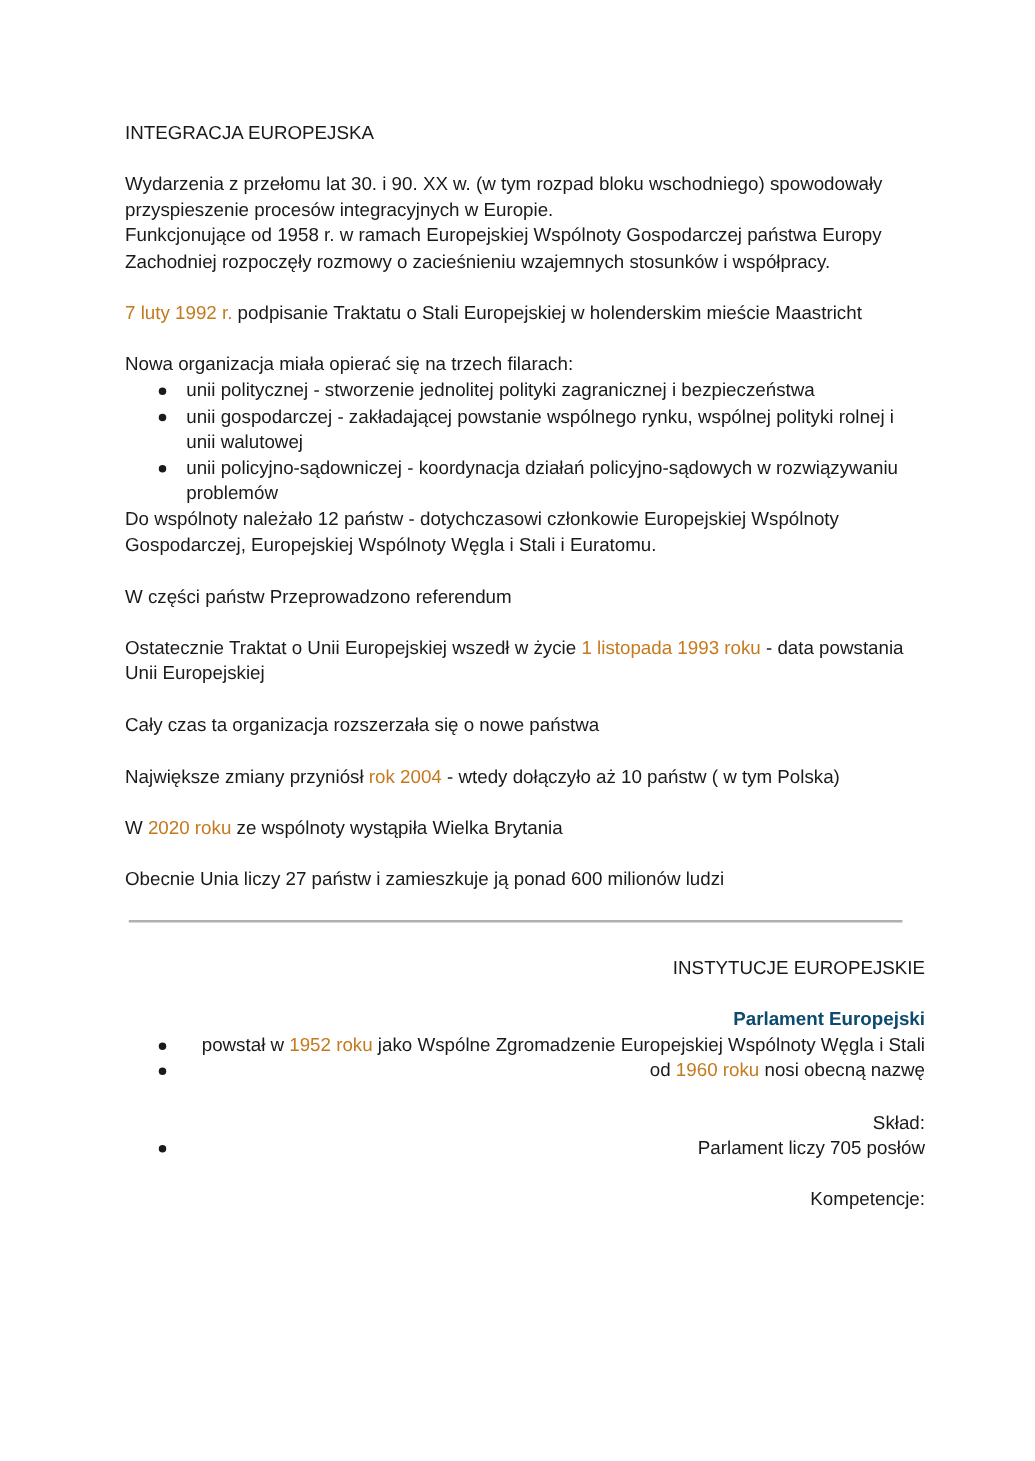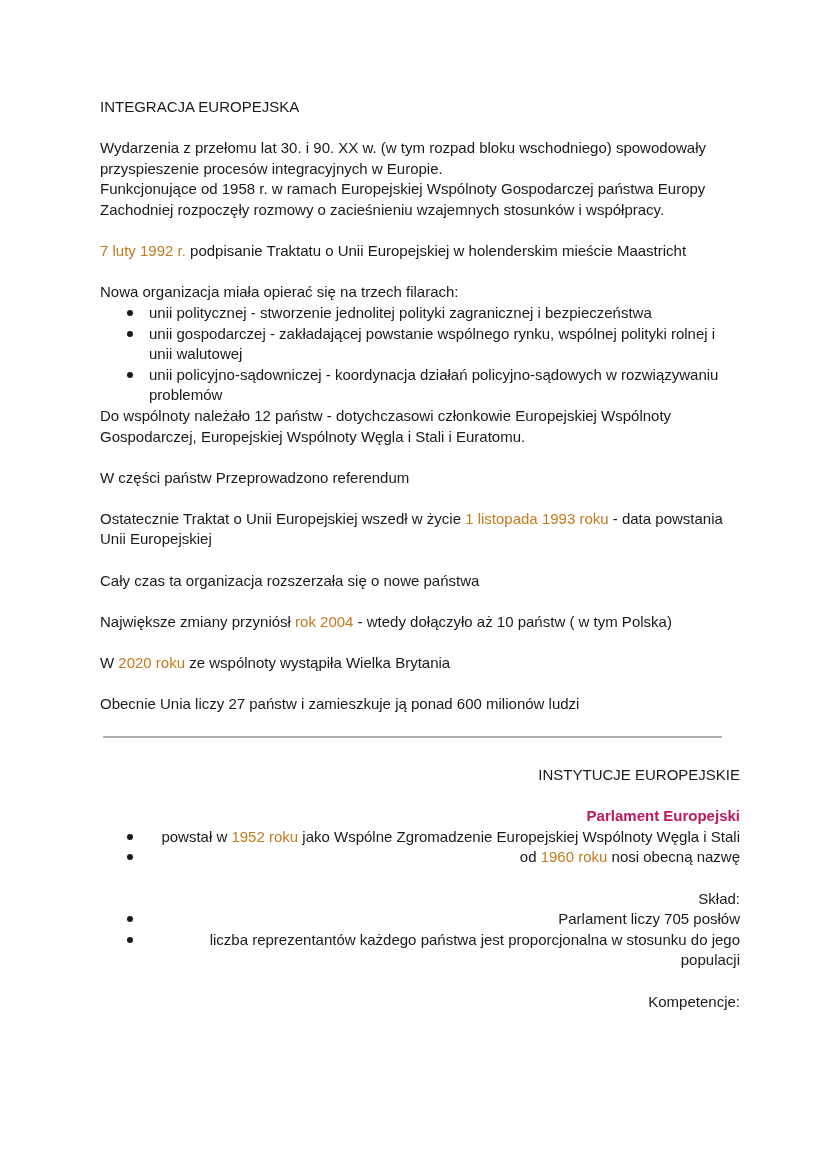--- a/index.html
+++ b/index.html
@@ -26,21 +26,21 @@
     p {
       margin: 0;
     }
     .gap {
       height: 20.6px;
     }
     .hl {
       color: #c47a1e;
     }
     .subhead {
-      color: #be185d;
+      color: #0c4a6e;
       font-weight: bold;
     }
     ul {
       margin: 0;
       padding: 0;
       list-style: none;
     }
     ul li {
       position: relative;
       padding-left: 49px;
@@ -75,21 +75,21 @@
 </head>
 <body>
 
 <div class="page">
   <p>INTEGRACJA EUROPEJSKA</p>
   <div class="gap"></div>
   <p>Wydarzenia z przełomu lat 30. i 90. XX w. (w tym rozpad bloku wschodniego) spowodowały przyspieszenie procesów integracyjnych w Europie.</p>
   <p>Funkcjonujące od 1958 r. w ramach Europejskiej Wspólnoty Gospodarczej państwa Europy Zachodniej rozpoczęły rozmowy o zacieśnieniu wzajemnych stosunków i współpracy.</p>
   <div class="gap"></div>
   <p>
-    <span class="hl">7 luty 1992 r.</span><span> podpisanie Traktatu o Unii Europejskiej w holenderskim mieście Maastricht</span>
+    <span class="hl">7 luty 1992 r.</span><span> podpisanie Traktatu o Stali Europejskiej w holenderskim mieście Maastricht</span>
   </p>
   <div class="gap"></div>
   <p>Nowa organizacja miała opierać się na trzech filarach:</p>
   <ul>
     <li>unii politycznej - stworzenie jednolitej polityki zagranicznej i bezpieczeństwa</li>
     <li>unii gospodarczej - zakładającej powstanie wspólnego rynku, wspólnej polityki rolnej i unii walutowej</li>
     <li>unii policyjno-sądowniczej - koordynacja działań policyjno-sądowych w rozwiązywaniu problemów</li>
   </ul>
   <p>Do wspólnoty należało 12 państw - dotychczasowi członkowie Europejskiej Wspólnoty Gospodarczej, Europejskiej Wspólnoty Węgla i Stali i Euratomu.</p>
   <div class="gap"></div>
@@ -123,17 +123,16 @@
       <span>powstał w </span><span class="hl">1952 roku</span><span> jako Wspólne Zgromadzenie Europejskiej Wspólnoty Węgla i Stali</span>
     </li>
     <li>
       <span>od </span><span class="hl">1960 roku</span><span> nosi obecną nazwę</span>
     </li>
   </ul>
   <div class="gap"></div>
   <p>Skład:</p>
   <ul>
     <li>Parlament liczy 705 posłów</li>
-    <li>liczba reprezentantów każdego państwa jest proporcjonalna w stosunku do jego populacji</li>
   </ul>
   <div class="gap"></div>
   <p>Kompetencje:</p>
 </div>
 
 </body></html>

